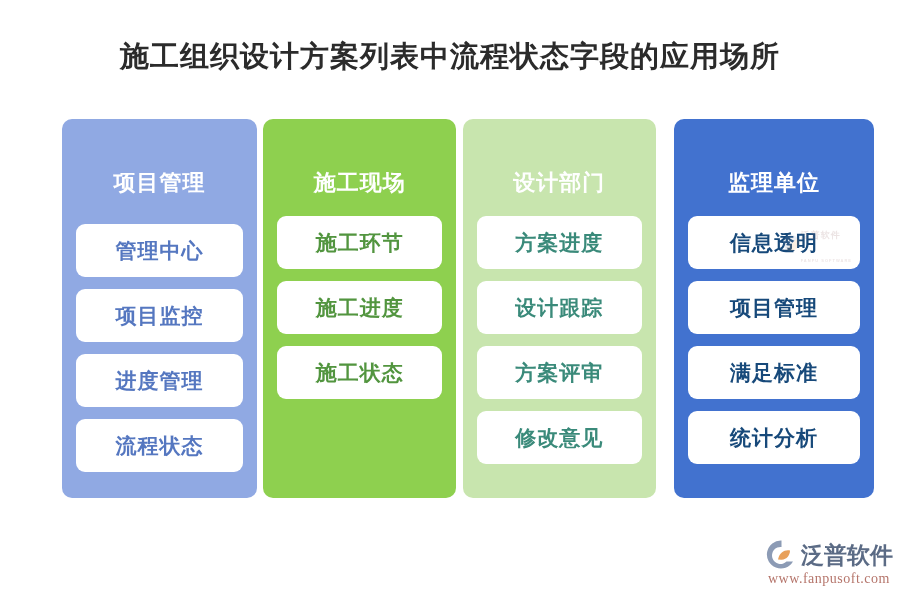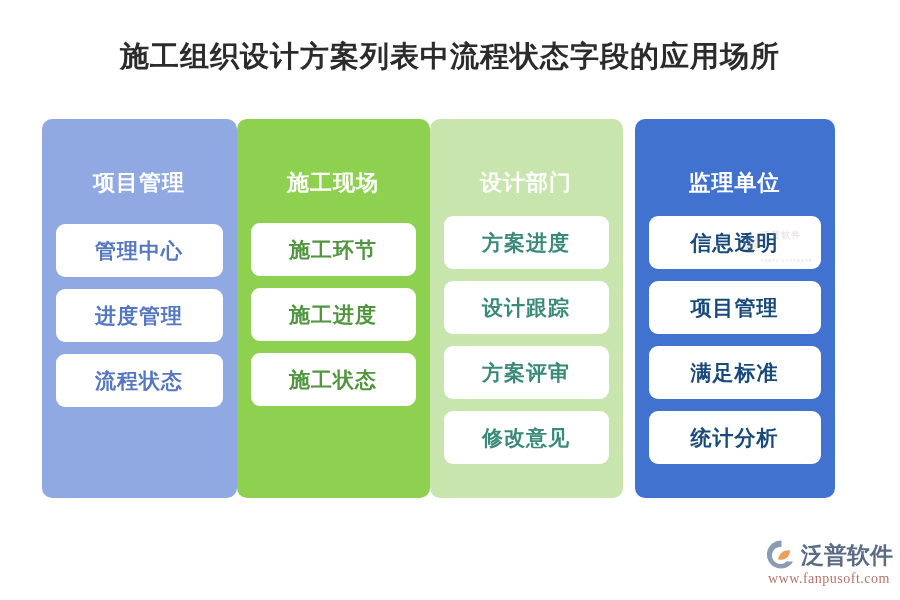--- a/index.html
+++ b/index.html
@@ -35,39 +35,39 @@
     color: #2b2b2b;
     letter-spacing: 1px;
     line-height: 40px;
     white-space: nowrap;
   }
 
   
   .columns {
     position: absolute;
     top: 119px;
-    left: 32px;
+    left: 62px;
     width: 812px;
     height: 379px;
     display: flex;
-    justify-content: center;
+    justify-content: space-between;
     align-items: stretch;
   }
 
   .column {
     border-radius: 10px;
     box-sizing: border-box;
     display: flex;
     flex-direction: column;
     align-items: center;
     padding: 0 14px;
   }
 
   .col-1 { width: 195px; background: #90a9e3; }
-  .col-2 { width: 193px; background: #8ed04f; gap: 7px; }
+  .col-2 { width: 193px; background: #8ed04f; }
   .col-3 { width: 193px; background: #c8e5ae; }
   .col-4 { width: 200px; background: #4272cf; margin-left: 12px; }
 
   .col-header {
     font-size: 22px;
     font-weight: bold;
     color: #ffffff;
     height: 58px;
     line-height: 58px;
     margin-top: 35px;
@@ -182,20 +182,23 @@
 
   <div class="title" style="color: rgb(43, 43, 43);">施工组织设计方案列表中流程状态字段的应用场所</div>
 
   <div class="columns">
 
     <div class="column col-1" style="background: rgb(144, 169, 227);">
       <div class="col-header">项目管理</div>
       <div class="card-list">
         <div class="card" style="color: rgb(85, 119, 192); margin-top: 8px;">
           <span>管理中心</span>
+        </div>
+        <div class="card" style="color: rgb(85, 119, 192);">
+          <span>项目监控</span>
         </div>
         <div class="card" style="color: rgb(85, 119, 192);">
           <span>进度管理</span>
         </div>
         <div class="card" style="color: rgb(85, 119, 192);">
           <span>流程状态</span>
         </div>
       </div>
     </div>
 

